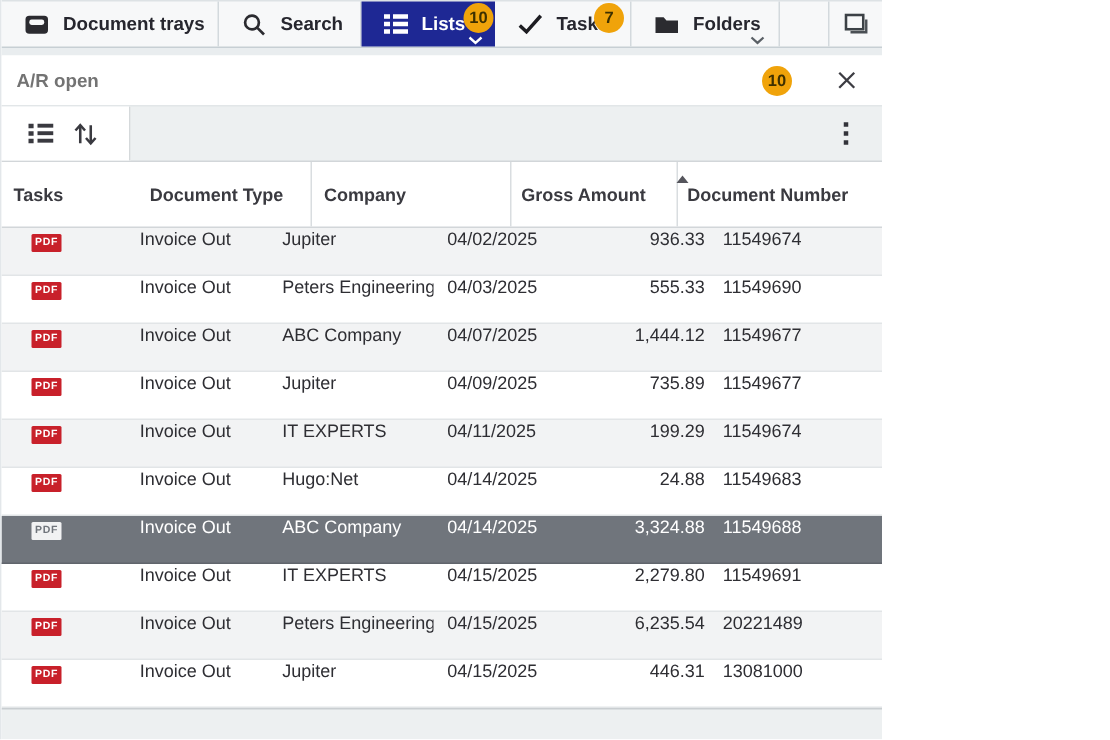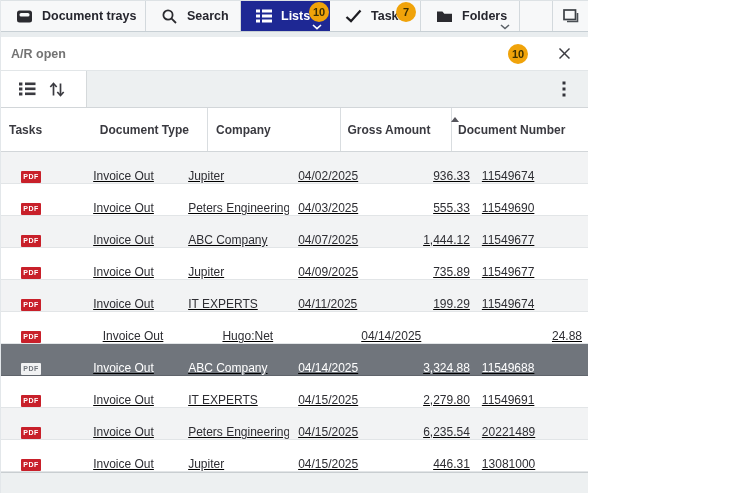--- a/index.html
+++ b/index.html
@@ -88,22 +88,22 @@
   }
   .sort-caret {
     position: absolute; left: 450px; top: 9px;
     width: 0; height: 0;
     border-left: 4px solid transparent; border-right: 4px solid transparent;
     border-bottom: 5px solid #55555c;
   }
 
   .rows { position: relative; }
   .trow {
-    height: 32px; display: flex; align-items: flex-end;
-    border-bottom: 1px solid #e2e5e7; cursor: pointer; text-decoration: underline;
+    height: 32px; display: flex; align-items: flex-start;
+    border-bottom: 1px solid #e2e5e7; cursor: pointer;
   }
   .trow .c1 { padding-left: 20px; }
   .trow.stripe { background: var(--row-stripe, #f2f3f4); }
   .trow.plain  { background: #fff; }
   .trow.selected { background: var(--selected-row-bg, #70757c); border-bottom-color: #60656c; }
   .trow.selected .cell { color: #fff; }
   .trow .c5 { text-align: right; padding-left: 0; padding-right: 6px; }
 
   .pdf-badge {
     display: inline-block; min-width: 20px; height: 12px; line-height: 12px;
@@ -310,20 +310,21 @@
         <div class="cell c4">04/11/2025</div>
         <div class="cell c5">199.29</div>
         <div class="cell c6">11549674</div>
       </div>
       <div class="trow plain">
         <div class="cell c1"><span class="pdf-badge">PDF</span></div>
         <div class="cell c2">Invoice Out</div>
         <div class="cell c3">Hugo:Net</div>
         <div class="cell c4">04/14/2025</div>
         <div class="cell c5">24.88</div>
+        <div class="cell c6">11549683</div>
       </div>
       <div class="trow selected">
         <div class="cell c1"><span class="pdf-badge">PDF</span></div>
         <div class="cell c2">Invoice Out</div>
         <div class="cell c3">ABC Company</div>
         <div class="cell c4">04/14/2025</div>
         <div class="cell c5">3,324.88</div>
         <div class="cell c6">11549688</div>
       </div>
       <div class="trow plain">

